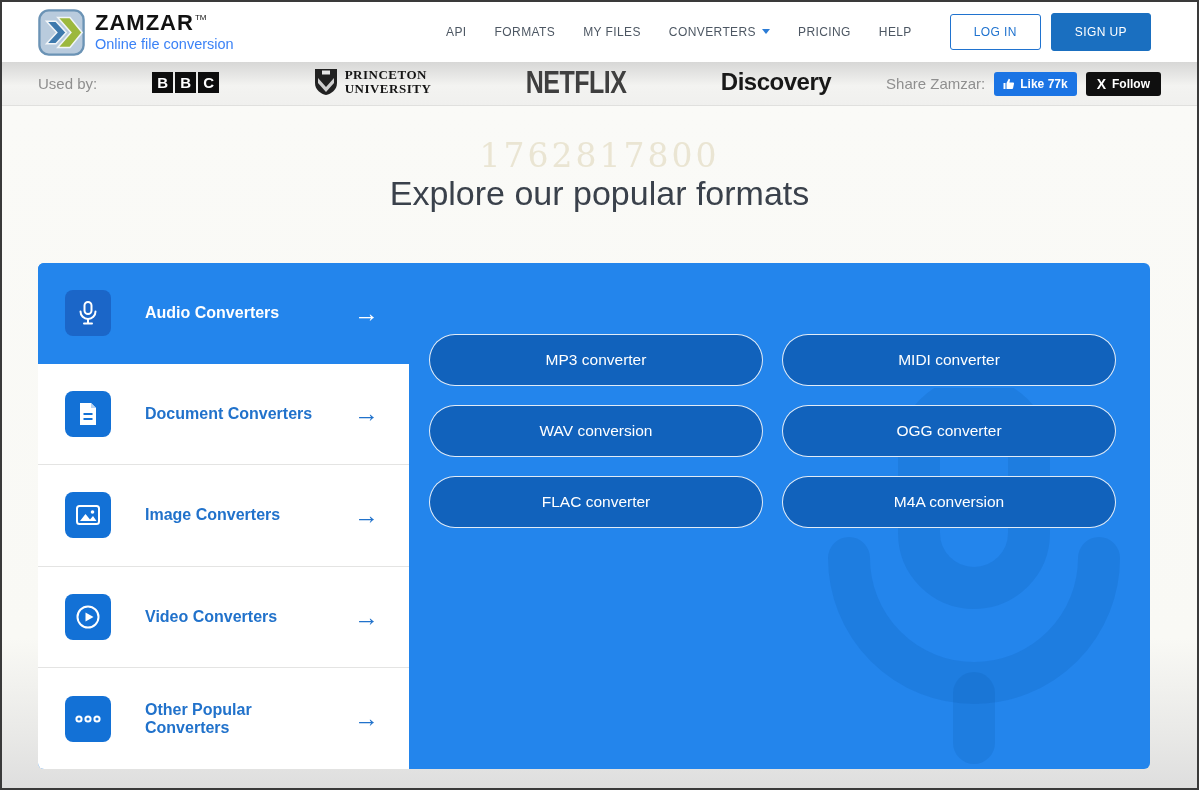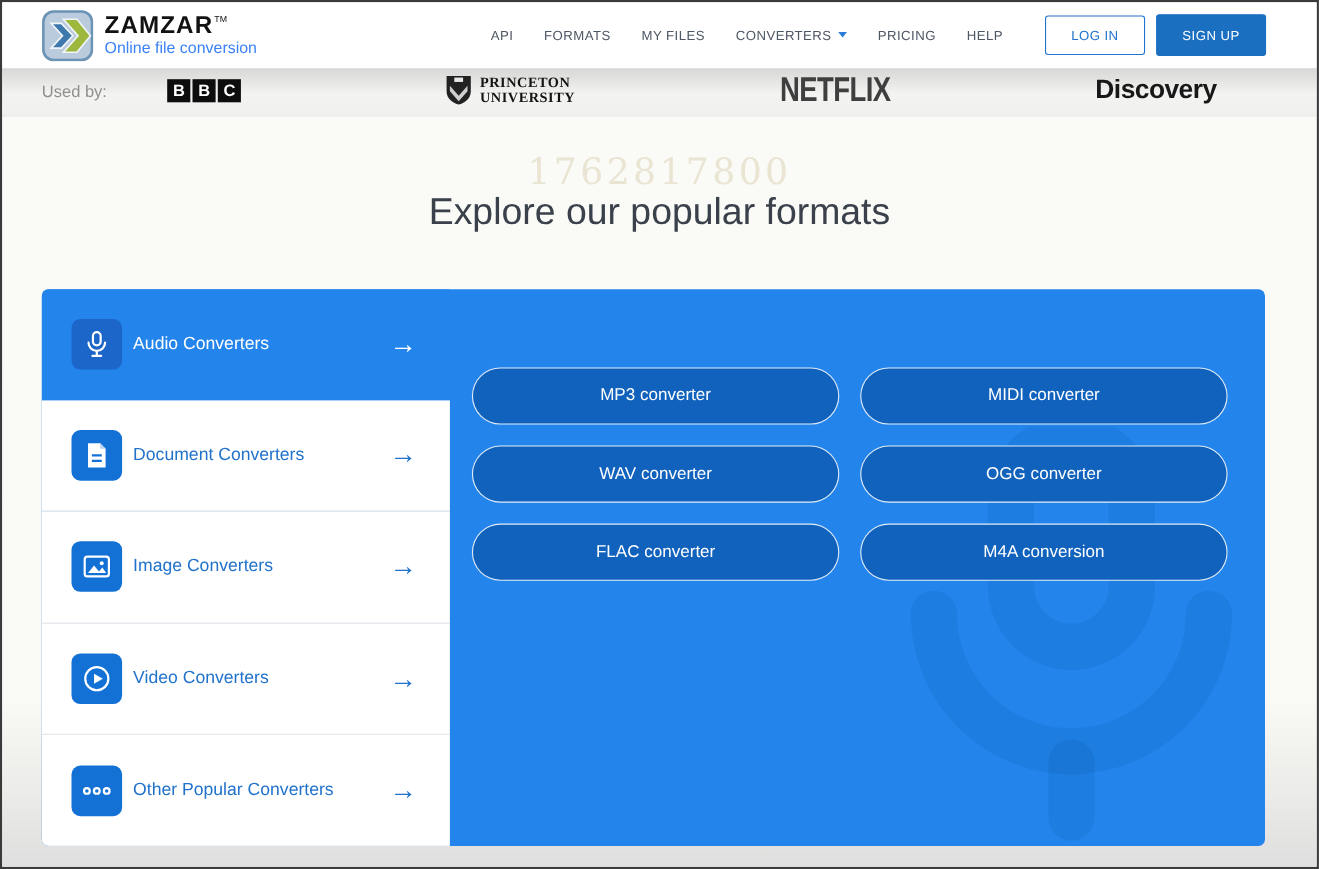--- a/index.html
+++ b/index.html
@@ -53,21 +53,21 @@
   .counter { position:absolute; top:30px; left:0; right:0; text-align:center;
     font-family:"DejaVu Serif","Liberation Serif",serif; font-size:33px; color:#eae5d3;
     letter-spacing:3px; }
   .heading { position:absolute; top:68px; left:0; right:0; text-align:center;
     font-size:34px; font-weight:300; color:#3a414b; }
   
   .panel { position:absolute; left:36px; top:157px; width:1112px; height:506px;
     background:#2385ec; border-radius:6px; display:flex; overflow:hidden; }
   .sidebar { width:371px; display:flex; flex-direction:column; z-index:2; }
   .cat-item { flex:1; background:#fff; border-bottom:1px solid #e4e4e3; display:flex;
-    align-items:center; padding-left:27px; gap:10px; color:#2172cb; cursor:pointer; }
+    align-items:center; padding-left:27px; gap:34px; color:#2172cb; cursor:pointer;font-weight:bold; }
   .cat-item:last-child { border-bottom:none; }
   .cat-item.active { background:#2385ec; color:#fff; border-bottom:none; }
   .tile { width:46px; height:46px; border-radius:8px; background:#1371d6; display:flex;
     align-items:center; justify-content:center; flex-shrink:0; }
   .cat-item.active .tile { background:#1b66c8; }
   .cat-label { font-size:16px; }
   .cat-arrow { margin-left:auto; margin-right:30px; font-size:25px; line-height:1; color:#2172cb; }
   .cat-item.active .cat-arrow { color:#fff; }
   .content { flex:1; position:relative; }
   .btn-grid { position:relative; z-index:1; display:grid; grid-template-columns:334px 334px;
@@ -121,20 +121,33 @@
         <path d="M4,10 l8,9 8,-9 v5 l-8,9 -8,-9 Z" fill="#cfcfcf"></path>
       </svg>
       <div class="ptext">
         <div>PRINCETON</div>
         <div>UNIVERSITY</div>
       </div>
     </div>
     <div class="netflix">NETFLIX</div>
     <div class="discovery">Discovery</div>
   </div>
+  <div class="share-wrap">
+    <span class="share-label">Share Zamzar:</span>
+    <button class="btn-like">
+      <svg width="12" height="12" viewBox="0 0 12 12">
+        <path d="M0.5 5h2v6h-2zM3.5 11V5l2.2-4.3 0.9 0.4c0.4 0.2 0.5 0.6 0.4 1L6.4 4.4h3.6c0.7 0 1.2 0.6 1 1.3l-0.9 4.2c-0.1 0.6-0.7 1.1-1.3 1.1H3.5z" fill="#fff"></path>
+      </svg>
+      <span>Like 77k</span>
+    </button>
+    <button class="btn-follow">
+      <span class="x-glyph">X</span>
+      <span>Follow</span>
+    </button>
+  </div>
 </div>
 
 <div class="main">
   <div class="counter">1762817800</div>
   <h1 class="heading">Explore our popular formats</h1>
 
   <div class="panel">
 
     <div class="sidebar">
 
@@ -202,20 +215,20 @@
 
     <div class="content">
       <svg class="watermark" width="350" height="400" viewBox="0 0 350 400" fill="none" stroke="#0d56ab" stroke-opacity="0.18" stroke-linecap="round">
         <rect x="110" y="10" width="110" height="190" rx="55" stroke-width="42"></rect>
         <path d="M40 170 a125 125 0 0 0 250 0" stroke-width="42"></path>
         <line x1="165" y1="305" x2="165" y2="355" stroke-width="42"></line>
       </svg>
       <div class="btn-grid">
         <button class="conv-btn">MP3 converter</button>
         <button class="conv-btn">MIDI converter</button>
-        <button class="conv-btn">WAV converter</button>
+        <button class="conv-btn">WAV conversion</button>
         <button class="conv-btn">OGG converter</button>
         <button class="conv-btn">FLAC converter</button>
         <button class="conv-btn">M4A conversion</button>
       </div>
     </div>
   </div>
 </div>
 
 </body></html>

